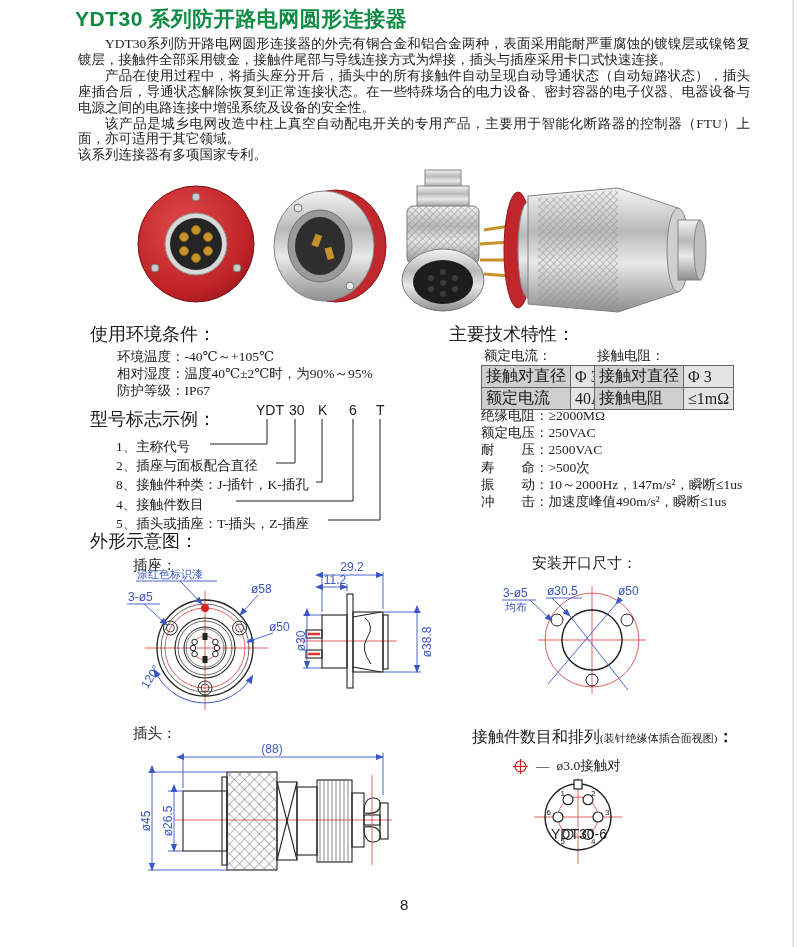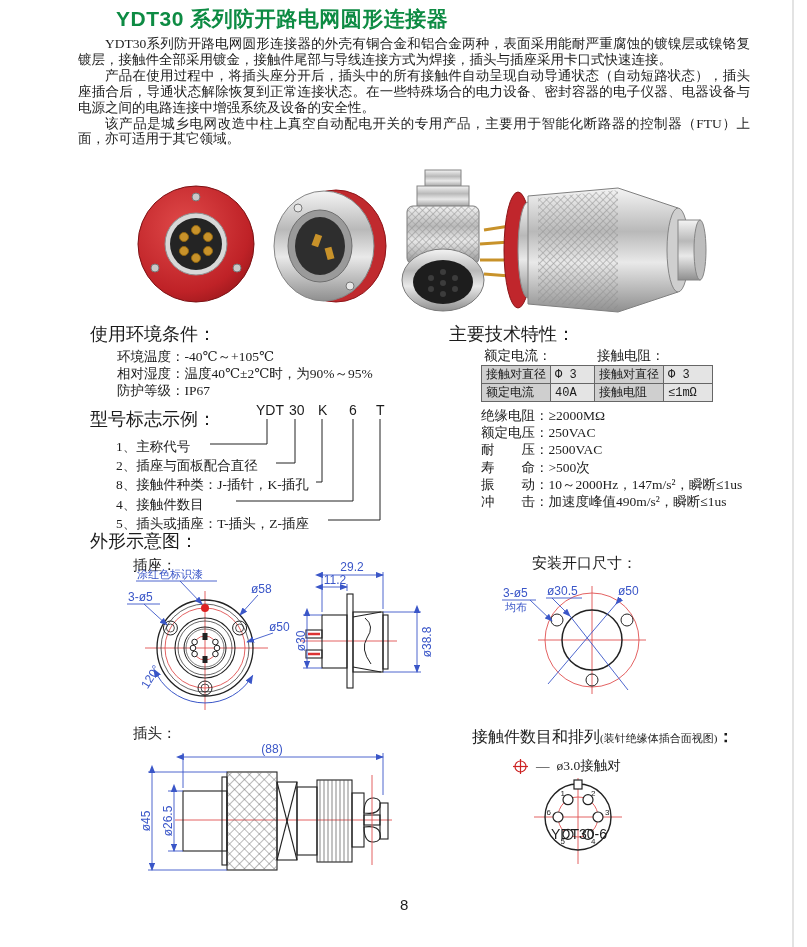--- a/index.html
+++ b/index.html
@@ -1,29 +1,29 @@
 <!DOCTYPE html>
 <html><head>
 <meta charset="utf-8">
 <style>
   html,body{margin:0;padding:0;background:#fff;}
   .page{position:relative;width:807px;height:947px;background:#ffffff;overflow:hidden;
         font-family:"Liberation Serif","DejaVu Serif",serif;color:#1c1c1c;}
   .abs{position:absolute;}
   .title{font-family:"Liberation Sans","DejaVu Sans",sans-serif;font-weight:bold;
-         font-size:21px;color:#0d8b43;letter-spacing:.5px;white-space:nowrap;margin-left:41px;}
+         font-size:21px;color:#0d8b43;letter-spacing:.5px;white-space:nowrap;}
   .intro p{margin:0;font-size:13.5px;line-height:15.9px;text-indent:2em;text-align:justify;}
   .intro p.noindent{text-indent:0;}
   .h1{font-size:18px;white-space:nowrap;}
   .h2{font-size:15px;white-space:nowrap;}
   .lbl{font-size:13.5px;white-space:nowrap;}
   .cond-item{font-size:13.5px;line-height:17px;white-space:nowrap;}
   .spec-item{font-size:13.5px;line-height:17.2px;white-space:nowrap;}
   .model-item{font-size:13.5px;line-height:19.2px;white-space:nowrap;}
-  table.mini{border-collapse:collapse;font-size:12px;font-family:Liberation Mono, monospace;}
+  table.mini{border-collapse:collapse;font-size:16px;}
   table.mini td{border:1px solid #666;height:15px;padding:0 4px;white-space:nowrap;}
   td.k{background:#cfcfcf;}
   td.v{background:#e4e4e4;text-align:left;min-width:40px;}
   svg text{font-family:"Liberation Sans","DejaVu Sans",sans-serif;}
   .dimtxt{fill:#3a56c8;font-size:12px;}
   .dimtxt2{fill:#3a56c8;font-size:11px;}
   .pin-num{fill:#222;font-size:8px;}
   .contact-head{white-space:nowrap;}
   .contact-head .big{font-size:16px;}
   .contact-head .note{font-size:11px;}
@@ -36,20 +36,21 @@
 <body>
 
 <div class="page">
 
   <div class="abs title" style="left:75px;top:5px;">YDT30 系列防开路电网圆形连接器</div>
 
   <div class="abs intro" style="left:78px;top:36px;width:672px;">
     <p>YDT30系列防开路电网圆形连接器的外壳有铜合金和铝合金两种，表面采用能耐严重腐蚀的镀镍层或镍铬复镀层，接触件全部采用镀金，接触件尾部与导线连接方式为焊接，插头与插座采用卡口式快速连接。</p>
     <p>产品在使用过程中，将插头座分开后，插头中的所有接触件自动呈现自动导通状态（自动短路状态），插头座插合后，导通状态解除恢复到正常连接状态。在一些特殊场合的电力设备、密封容器的电子仪器、电器设备与电源之间的电路连接中增强系统及设备的安全性。</p>
     <p>该产品是城乡电网改造中柱上真空自动配电开关的专用产品，主要用于智能化断路器的控制器（FTU）上面，亦可适用于其它领域。</p>
+    <p class="noindent">该系列连接器有多项国家专利。</p>
   </div>
 
   <svg class="abs" style="left:118px;top:168px;" width="590" height="148" viewBox="0 0 590 148">
     <defs>
       <linearGradient id="chrome" x1="0" y1="0" x2="0" y2="1">
         <stop offset="0" stop-color="#f4f4f4"></stop>
           <stop offset="0.35" stop-color="#b9b9b9"></stop>
         <stop offset="0.6" stop-color="#e9e9e9"></stop>
           <stop offset="1" stop-color="#8f8f8f"></stop>
       </linearGradient>

